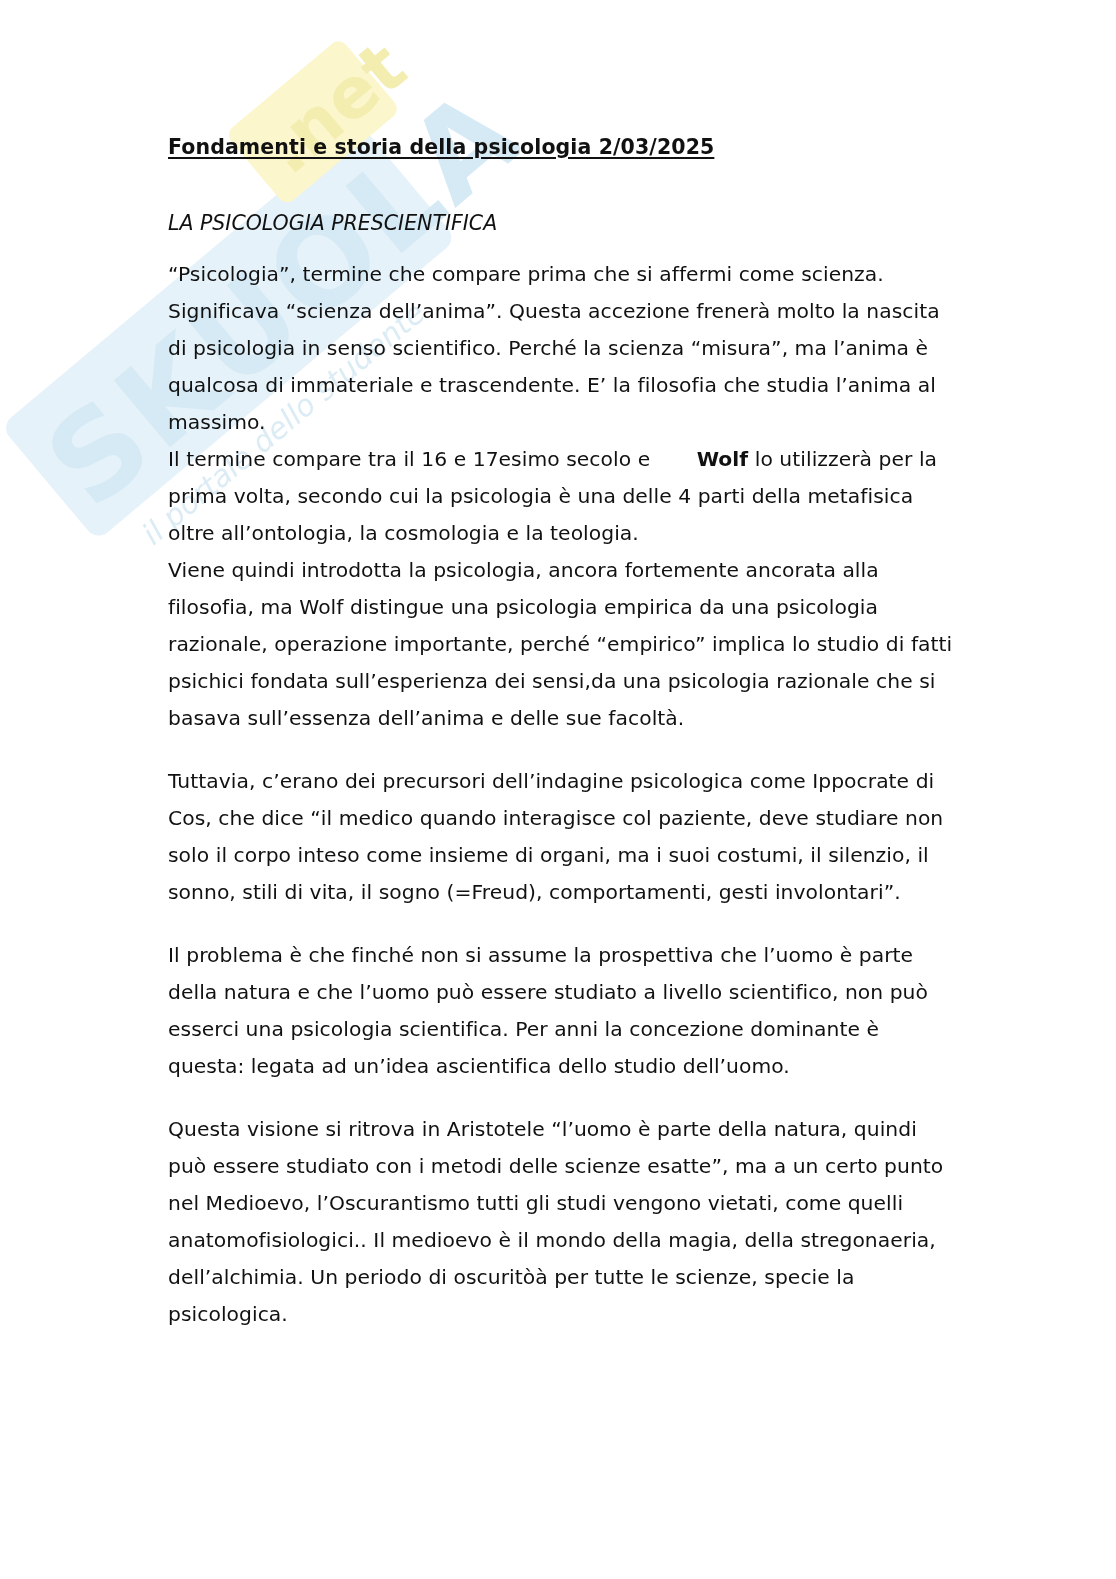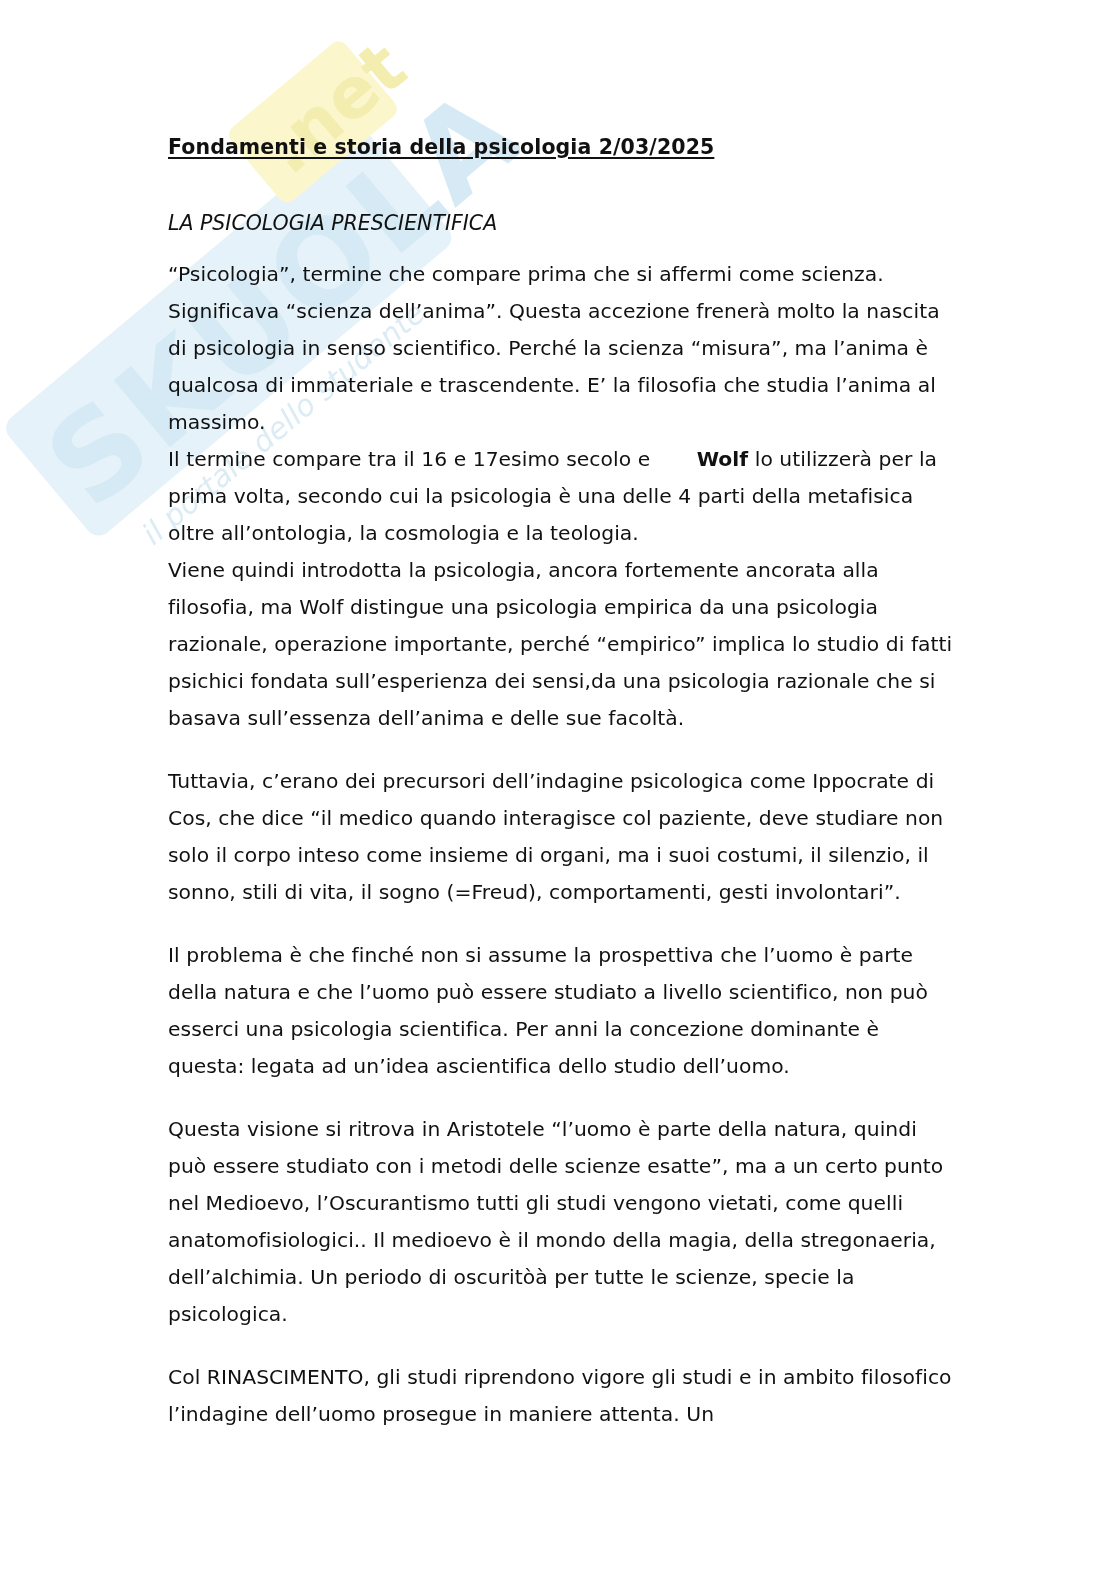--- a/index.html
+++ b/index.html
@@ -87,14 +87,13 @@
   <p class="para">Viene quindi introdotta la psicologia, ancora fortemente ancorata alla filosofia, ma Wolf distingue una psicologia empirica da una psicologia razionale, operazione importante, perché “empirico” implica lo studio di fatti psichici fondata sull’esperienza dei sensi,da una psicologia razionale che si basava sull’essenza dell’anima e delle sue facoltà.</p>
 
   <p class="para gap">Tuttavia, c’erano dei precursori dell’indagine psicologica come Ippocrate di Cos, che dice “il medico quando interagisce col paziente, deve studiare non solo il corpo inteso come insieme di organi, ma i suoi costumi, il silenzio, il sonno, stili di vita, il sogno (=Freud), comportamenti, gesti involontari”.</p>
 
   <p class="para gap">Il problema è che finché non si assume la prospettiva che l’uomo è parte della natura e che l’uomo può essere studiato a livello scientifico, non può esserci una psicologia scientifica. Per anni la concezione dominante è questa: legata ad un’idea ascientifica dello studio dell’uomo.</p>
 
 
   <p class="para gap">Questa visione si ritrova in Aristotele “l’uomo è parte della natura, quindi può essere studiato con i metodi delle scienze esatte”, ma a un certo punto nel Medioevo, l’Oscurantismo tutti gli studi vengono vietati, come quelli anatomofisiologici.. Il medioevo è il mondo della magia, della stregonaeria, dell’alchimia. Un periodo di oscuritòà per tutte le scienze, specie la psicologica.</p>
 
 
-  <p class="para gap">Col RINASCIMENTO, gli studi riprendono vigore gli studi e in ambito filosofico l’indagine dell’uomo prosegue in maniere attenta. Un</p>
 </div>
 
 </body></html>

